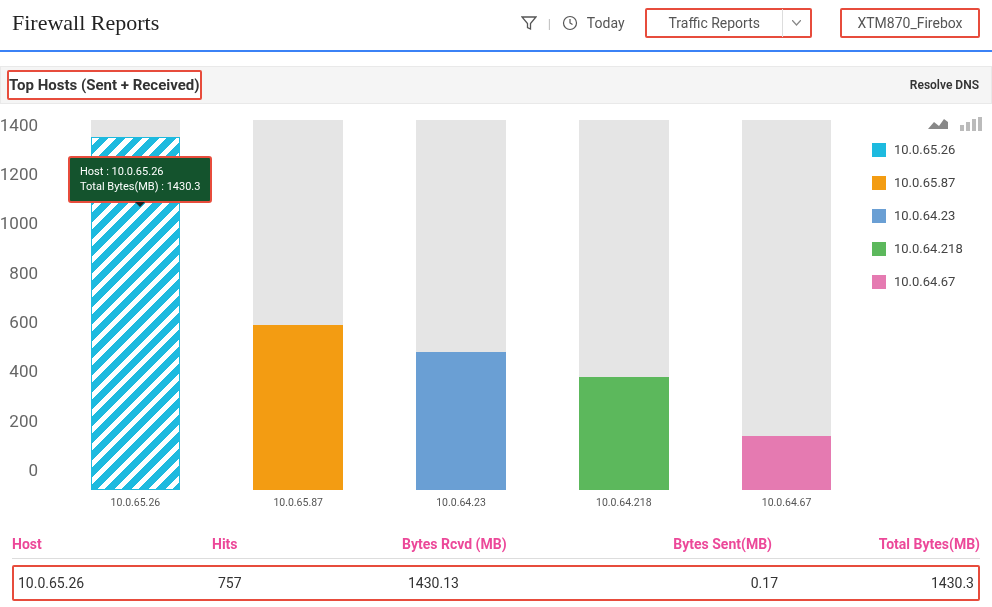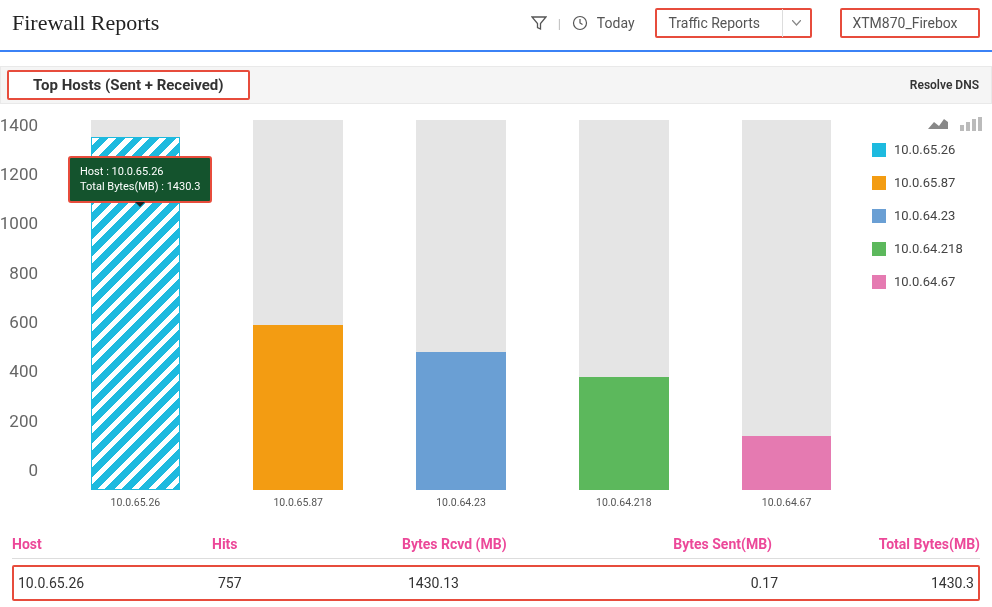--- a/index.html
+++ b/index.html
@@ -3,25 +3,25 @@
 <meta charset="utf-8">
 <style>
 * { box-sizing: border-box; margin: 0; padding: 0; }
 body { font-family: -apple-system, "Segoe UI", Roboto, Arial, sans-serif; font-size: 13px; color: #333; background: #fff; width: 992px; }
 .header { display: flex; align-items: center; padding: 8px 12px 12px; border-bottom: 2px solid #3b82f6; gap: 8px; }
 .title { font-family: Georgia, serif; font-size: 22px; color: #222; flex: 0 0 auto; margin-right: auto; }
 .funnel-icon, .clock-icon { width: 18px; height: 18px; display: inline-flex; align-items: center; justify-content: center; color: #555; }
 .pipe { color: #bbb; margin: 0 2px; }
 .today { color: #555; margin-right: 12px; font-size: 14px; }
 .dropdown { display: flex; align-items: center; border: 2px solid #e74c3c; border-radius: 2px; background: #fff; height: 30px; }
-.dropdown-label { padding: 0 22px 0 12px; font-size: 14px; color: #555; }
+.dropdown-label { padding: 0 22px 0 12px; font-size: 14px; color: #555; margin-left: 10px; }
 .dropdown-caret { width: 28px; height: 28px; border-left: 1px solid #ddd; display: flex; align-items: center; justify-content: center; color: #888; }
 .dd2 { width: 140px; justify-content: center; }
 .subheader { display: flex; align-items: center; background: #f5f5f5; border: 1px solid #e9e9e9; margin: 14px 0 0; height: 38px; padding: 0 12px 0 6px; }
-.subtitle-box { border: 2px solid #e74c3c; border-radius: 2px; padding: 4px 24px; font-weight: 700; font-size: 15px; color: #333; background: #fff; margin: 0; }
+.subtitle-box { border: 2px solid #e74c3c; border-radius: 2px; padding: 4px 0; font-weight: 700; font-size: 15px; color: #333; background: #fff; margin: 0; }
 .resolve { margin-left: auto; font-size: 12px; color: #333; font-weight: 600; }
 .chart-row { display: flex; padding: 6px 0 0; }
 .chart-area { position: relative; flex: 1; height: 410px; }
 .y-axis { position: absolute; left: 0; top: 10px; bottom: 30px; width: 44px; }
 .y-tick { position: absolute; right: 6px; font-size: 17px; color: #666; transform: translateY(-50%); }
 .plot { position: absolute; left: 54px; right: 4px; top: 10px; bottom: 30px; }
 .bar-slot { position: absolute; bottom: 0; top: 0; }
 .bar-bg { position: absolute; top: 0; bottom: 0; left: 0; right: 0; background: #e5e5e5; }
 .bar-fg { position: absolute; bottom: 0; left: 0; right: 0; }
 .bar-fg.hatched { background: repeating-linear-gradient(135deg, #fff 0 5px, #1dbadf 5px 12px); border: 1px solid #1dbadf; }

